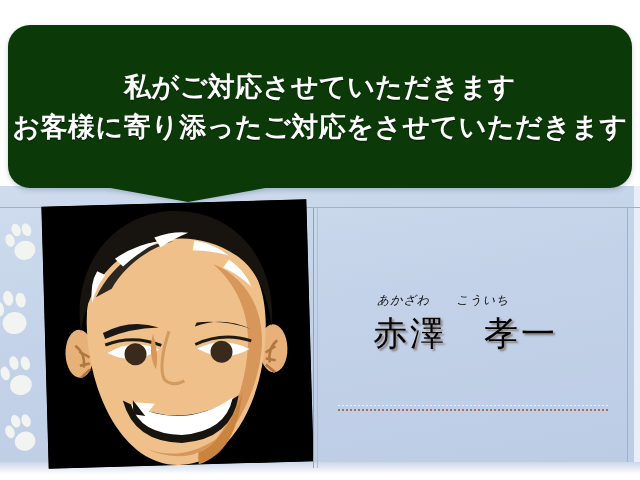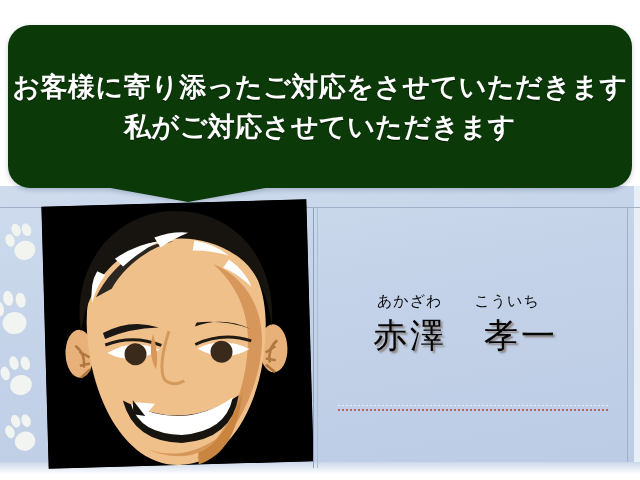--- a/index.html
+++ b/index.html
@@ -154,25 +154,26 @@
   #bubble-line-2 { font-size: 27px; }
 
   
   #name-block {
     position: absolute;
     left: 355px;
     top: 292px;
     width: 265px;
   }
   #furigana {
-    font-size: 15px;
+    font-size: 12px;
     color: #0a0a0a;
     letter-spacing: 1px;
     padding-left: 22px;
     white-space: nowrap;
+    font-style: italic;
   }
   #name-kanji {
     margin-top: 2px;
     font-size: 34px;
     font-weight: normal;
     color: #060606;
     letter-spacing: 3px;
     white-space: nowrap;
     padding-left: 18px;
     text-shadow: 2px 2px 2px rgba(90,60,40,.55);
@@ -300,22 +301,22 @@
       <path d="M84 200 q52 28 102 -4 q-8 34 -52 36 q-42 -2 -50 -32 Z" fill="#ffffff"></path>
       <path d="M88 198 l10 14 l10 -12 Z" fill="#ffffff"></path>
       <path d="M86 196 l0 14 l12 2 Z" fill="#17140f"></path>
 
       <path d="M96 244 q36 16 74 -8 q-28 30 -74 8 Z" fill="#d8975a"></path>
     </svg>
   </div>
 
   <div id="bubble">
     <div id="bubble-text">
+      <div class="bubble-line" id="bubble-line-1">私がご対応させていただきます</div>
       <div class="bubble-line" id="bubble-line-2">お客様に寄り添ったご対応をさせていただきます</div>
-      <div class="bubble-line" id="bubble-line-1">私がご対応させていただきます</div>
     </div>
   </div>
   <div id="bubble-tail"></div>
 
   <div id="divider"></div>
   <div id="divider-2"></div>
 
   <div id="name-block">
     <div id="furigana">あかざわ　　こういち</div>
     <div id="name-kanji">赤澤　孝一</div>

